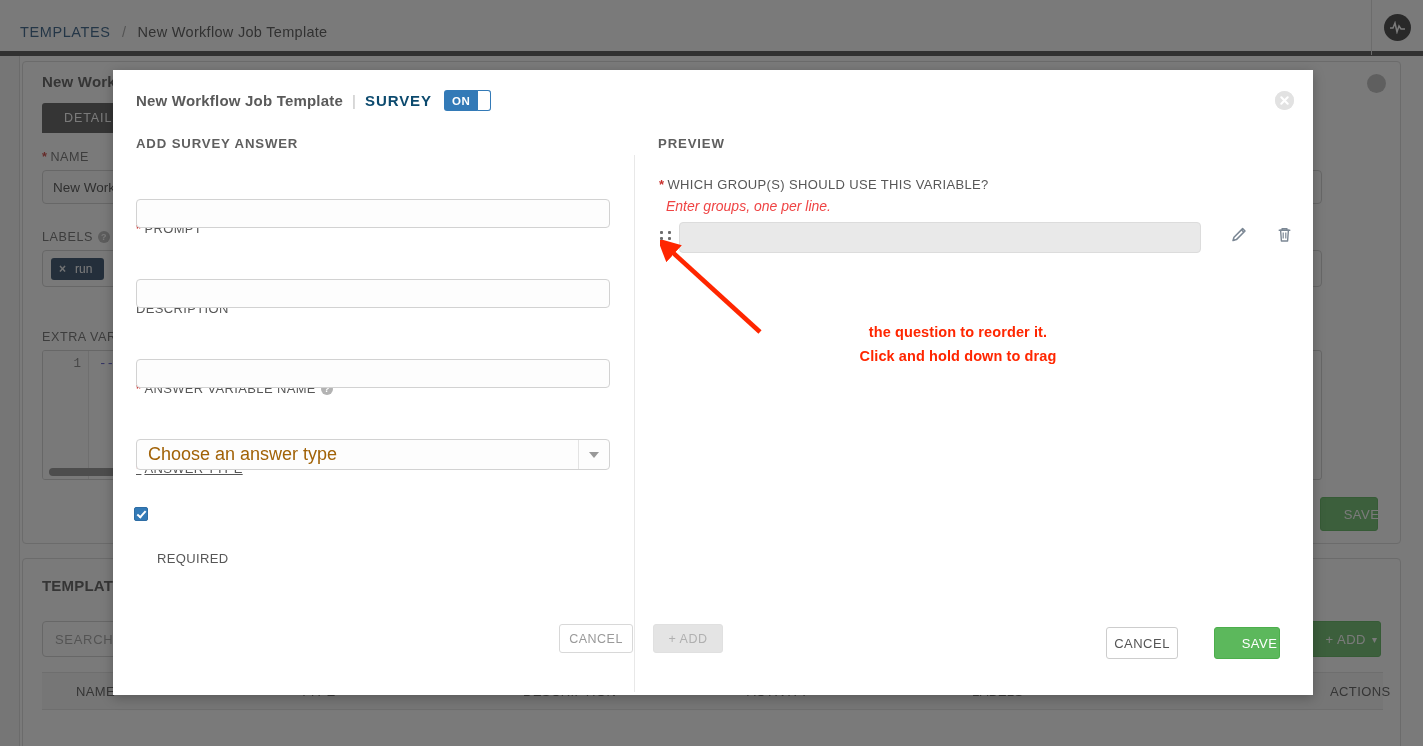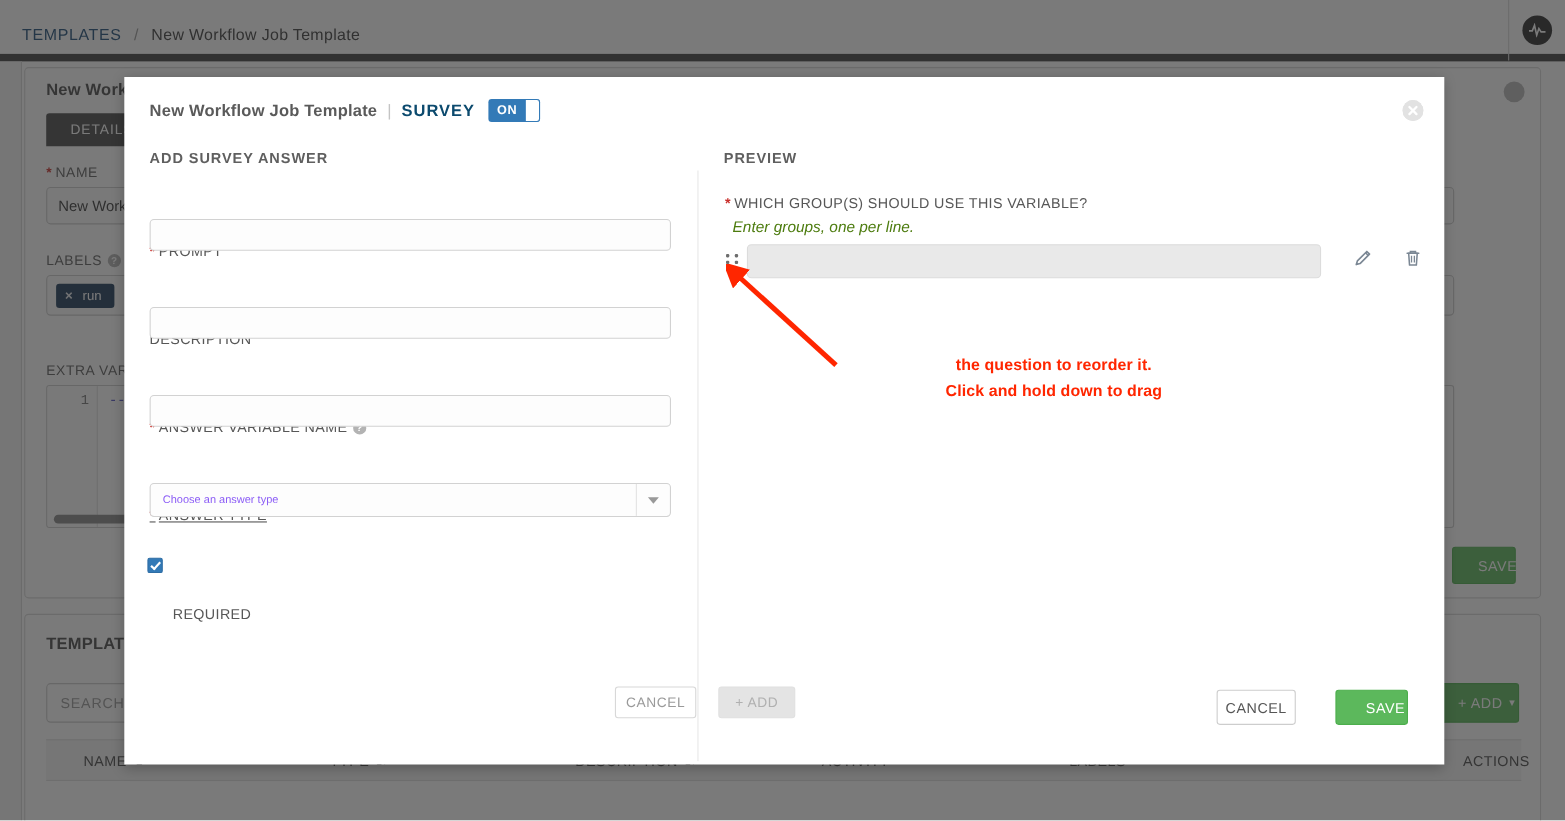--- a/index.html
+++ b/index.html
@@ -22,21 +22,21 @@
     inset: 0;
     background: #ffffff;
   }
 
   .topbar {
     position: absolute;
     top: 0; left: 0;
     width: 1423px;
     height: 56px;
     background: #ffffff;
-    border-bottom: 7px solid #404040;
+    border-bottom: 5px solid #404040;
     box-sizing: border-box;
   }
   .breadcrumb {
     position: absolute;
     left: 20px;
     top: 24px;
     font-size: 14.5px;
     letter-spacing: .3px;
     white-space: nowrap;
   }
@@ -416,22 +416,22 @@
     position: absolute;
     border: 1px solid #d2d2d2;
     border-radius: 4px;
     background: #fdfdfd;
     box-sizing: border-box;
     display: flex;
     align-items: center;
   }
   .sel-text {
     padding-left: 11px;
-    font-size: 10px;
-    color: #8b5cf6;
+    font-size: 18px;
+    color: #a16207;
     flex: 1;
   }
   .sel-arrow {
     width: 31px;
     height: 100%;
     border-left: 1px solid #e3e3e3;
     display: flex;
     align-items: center;
     justify-content: center;
     box-sizing: border-box;
@@ -465,21 +465,21 @@
     position: absolute;
     font-size: 13px;
     color: #575757;
     letter-spacing: .35px;
     white-space: nowrap;
   }
   .pv-desc {
     position: absolute;
     font-size: 14px;
     font-style: italic;
-    color: #4d7c0f;
+    color: #ef4444;
     white-space: nowrap;
   }
   .pv-field {
     position: absolute;
     background: #e9e9e9;
     border: 1px solid #dcdcdc;
     border-radius: 4px;
     box-sizing: border-box;
   }
   .drag-handle {

